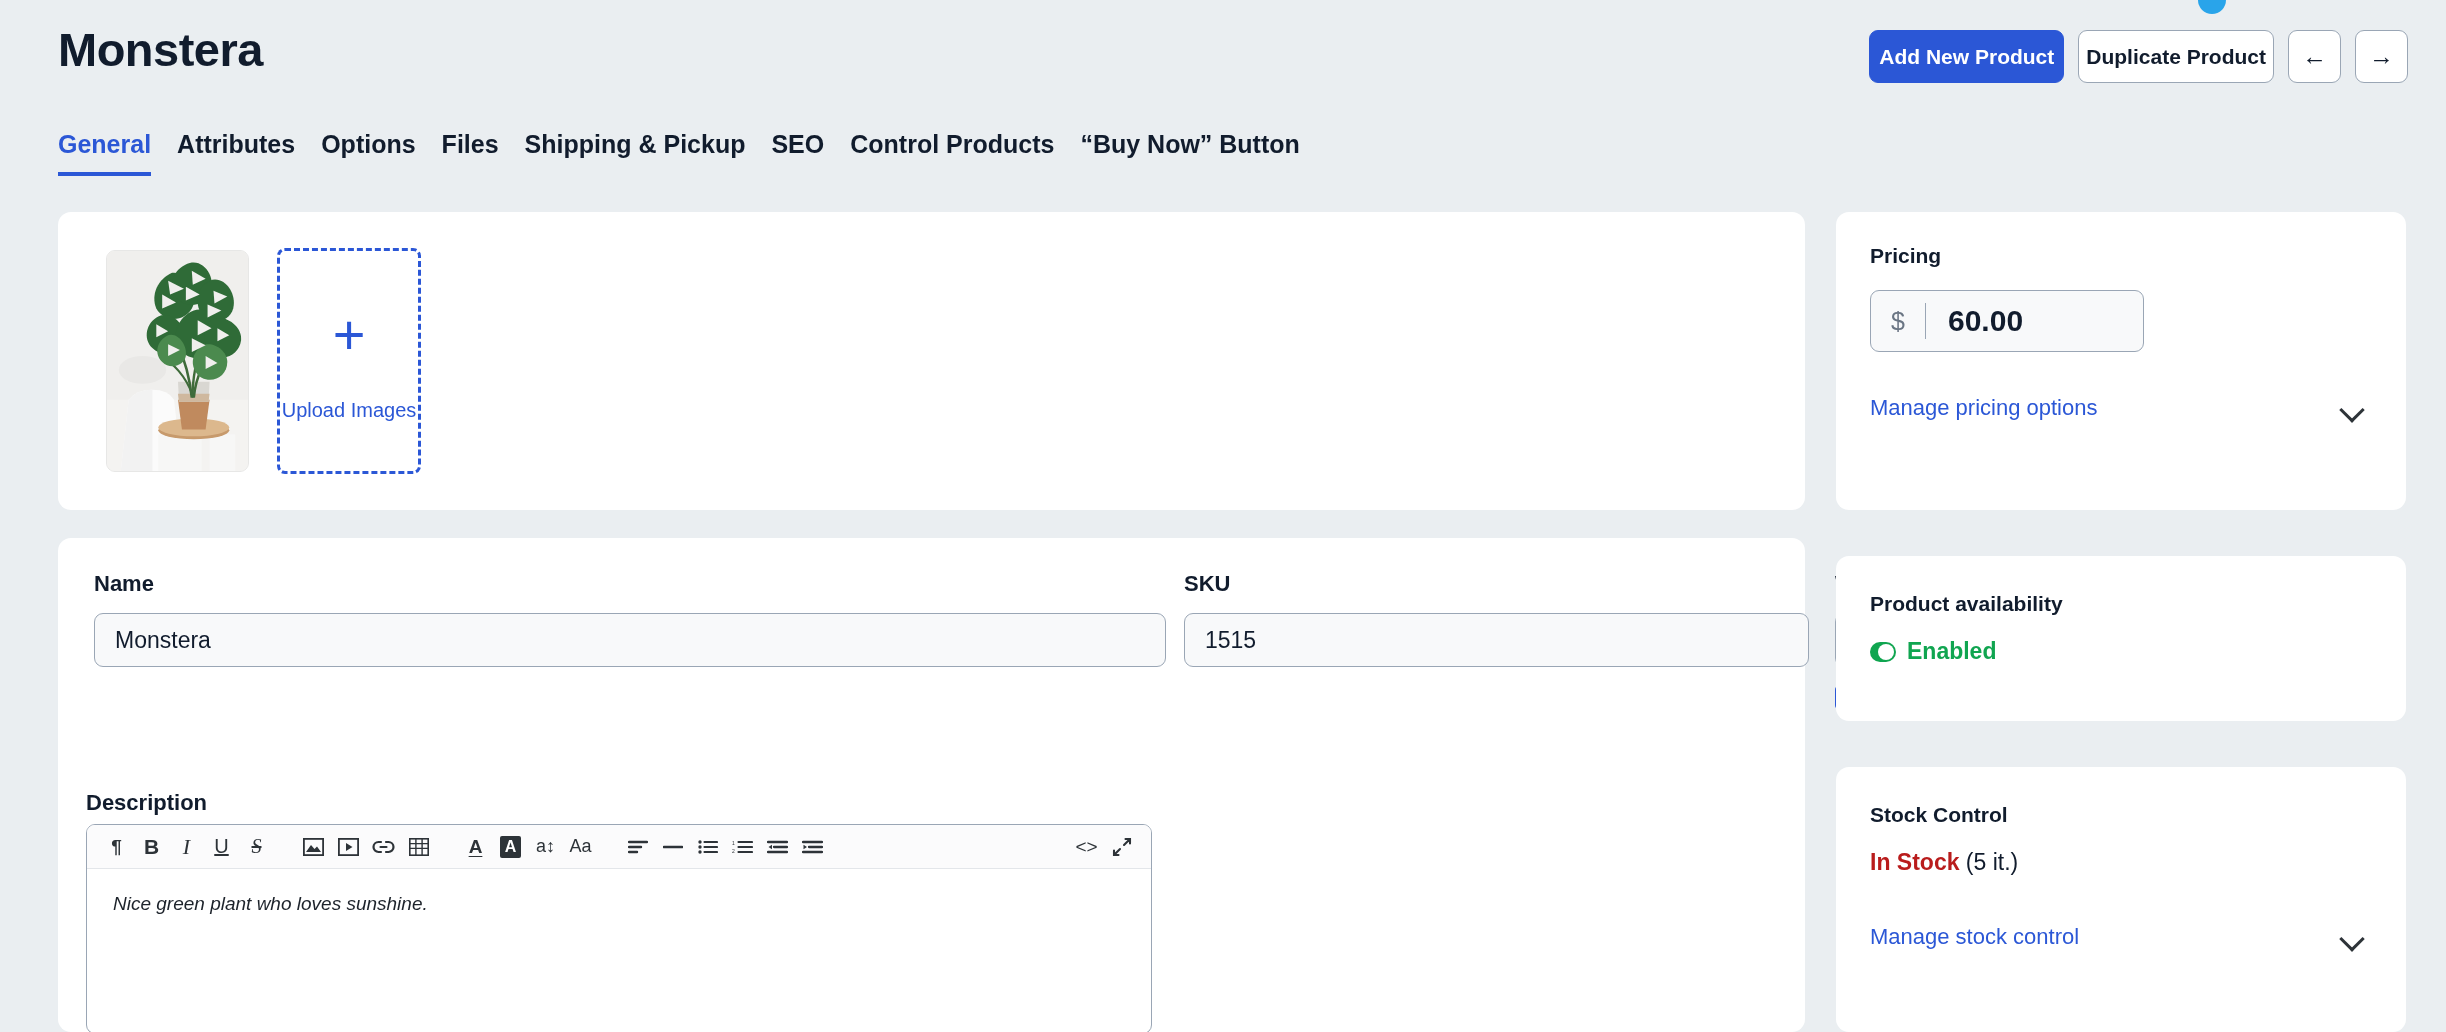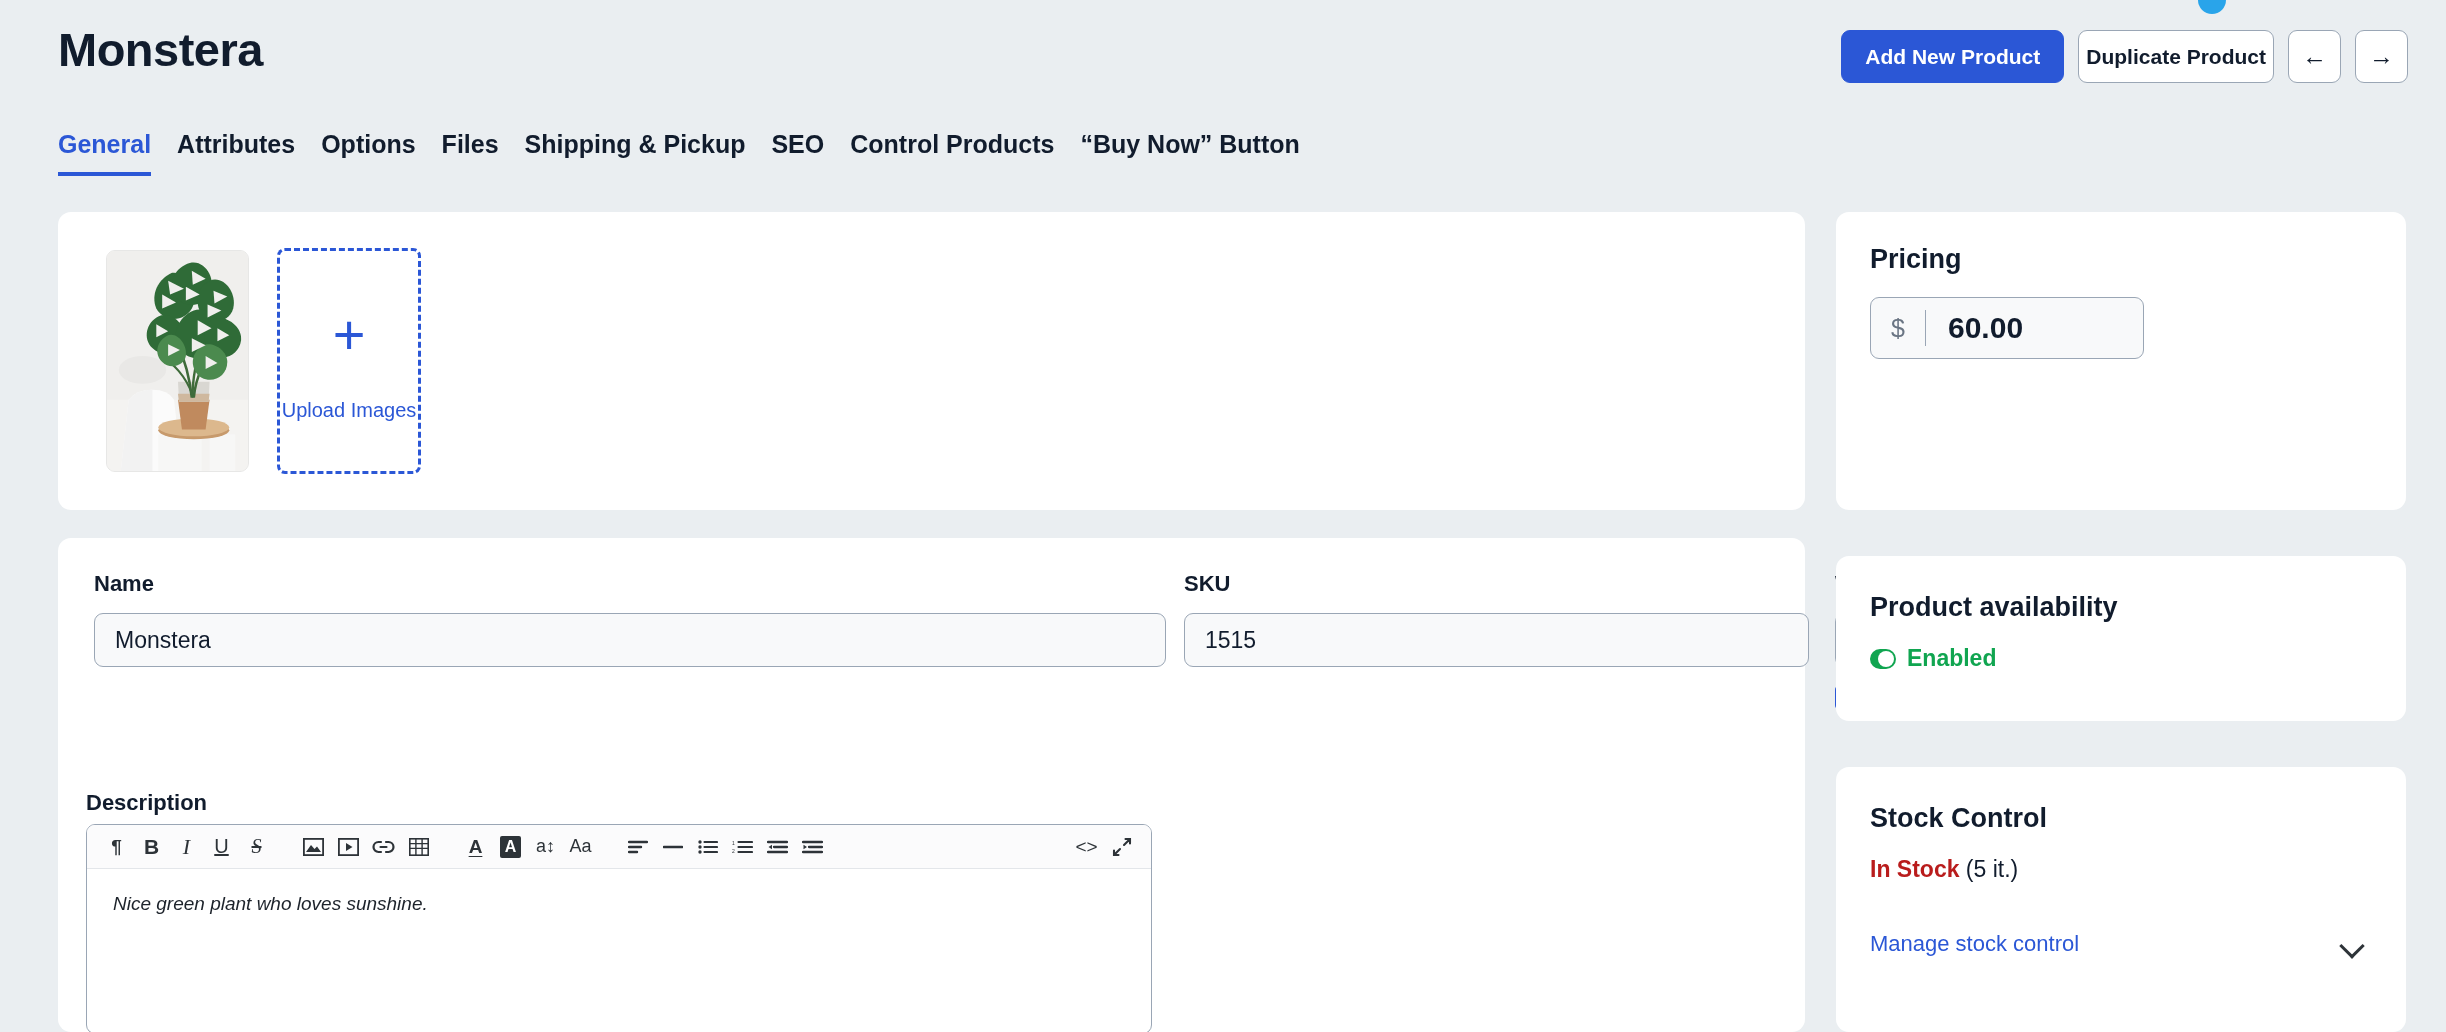--- a/index.html
+++ b/index.html
@@ -24,21 +24,21 @@
     position: absolute; right: 38px; top: 30px;
     display: flex; align-items: center; gap: 14px;
   }
   .btn {
     height: 53px; border-radius: 9px; font-size: 21px;
     font-weight: bold; display: flex; align-items: center;
     justify-content: center; cursor: pointer; white-space: nowrap;
   }
   .btn-primary {
     background: #2b57d6; color: #ffffff; border: 1px solid #2b57d6;
-    padding: 0 23px;
+    padding: 0 9px;
   }
   .btn-secondary {
     background: #ffffff; color: #111c2d; border: 1px solid #9aa6b5;
     padding: 0 7px;
   }
   .btn-icon {
     background: #ffffff; border: 1px solid #9aa6b5; width: 53px;
     color: #111c2d; font-size: 25px; padding: 0;
   }
   .blue-dot {
@@ -143,21 +143,21 @@
     cursor: pointer; flex: 0 0 auto;
   }
   .tb-gap { width: 22px; flex: 0 0 auto; }
   .tb-spacer { flex: 1 1 auto; }
   .editor-body {
     padding: 24px 26px; font-size: 19px; color: #1d232b; font-style: italic;
   }
 
   
   .side-title {
-    font-size: 27px; font-weight: bold; color: #111c2d;
+    font-size: 21px; font-weight: bold; color: #111c2d;
   }
   .price-box {
     margin-top: 22px; height: 62px; width: 274px;
     background: #f8f9fa; border: 1px solid #9aa6b5; border-radius: 9px;
     display: flex; align-items: center;
   }
   .price-cur {
     width: 54px; text-align: center; font-size: 25px; color: #6a7583;
   }
   .price-sep { width: 1px; height: 36px; background: #9aa6b5; }
@@ -416,20 +416,24 @@
   </div>
 
   <div class="card card-pricing">
     <div style="padding:32px 34px 0 34px;">
       <div class="side-title">Pricing</div>
       <div class="price-box">
         <div class="price-cur">$</div>
         <div class="price-sep"></div>
         <div class="price-val">60.00</div>
       </div>
+      <div class="manage-row" style="margin-top:43px;">
+        <div class="manage-link">Manage pricing options</div>
+        <div class="chev"></div>
+      </div>
     </div>
   </div>
 
   <div class="card card-availability">
     <div style="padding:36px 34px 0 34px;">
       <div class="side-title">Product availability</div>
       <div class="status-row" style="margin-top:22px;">
         <div class="toggle-on"></div>
         <div class="status-enabled">Enabled</div>
       </div>

